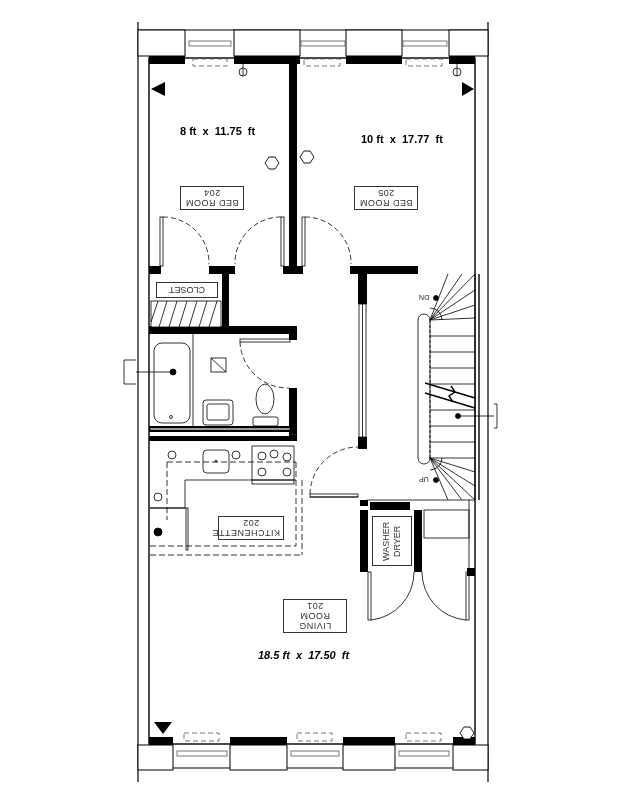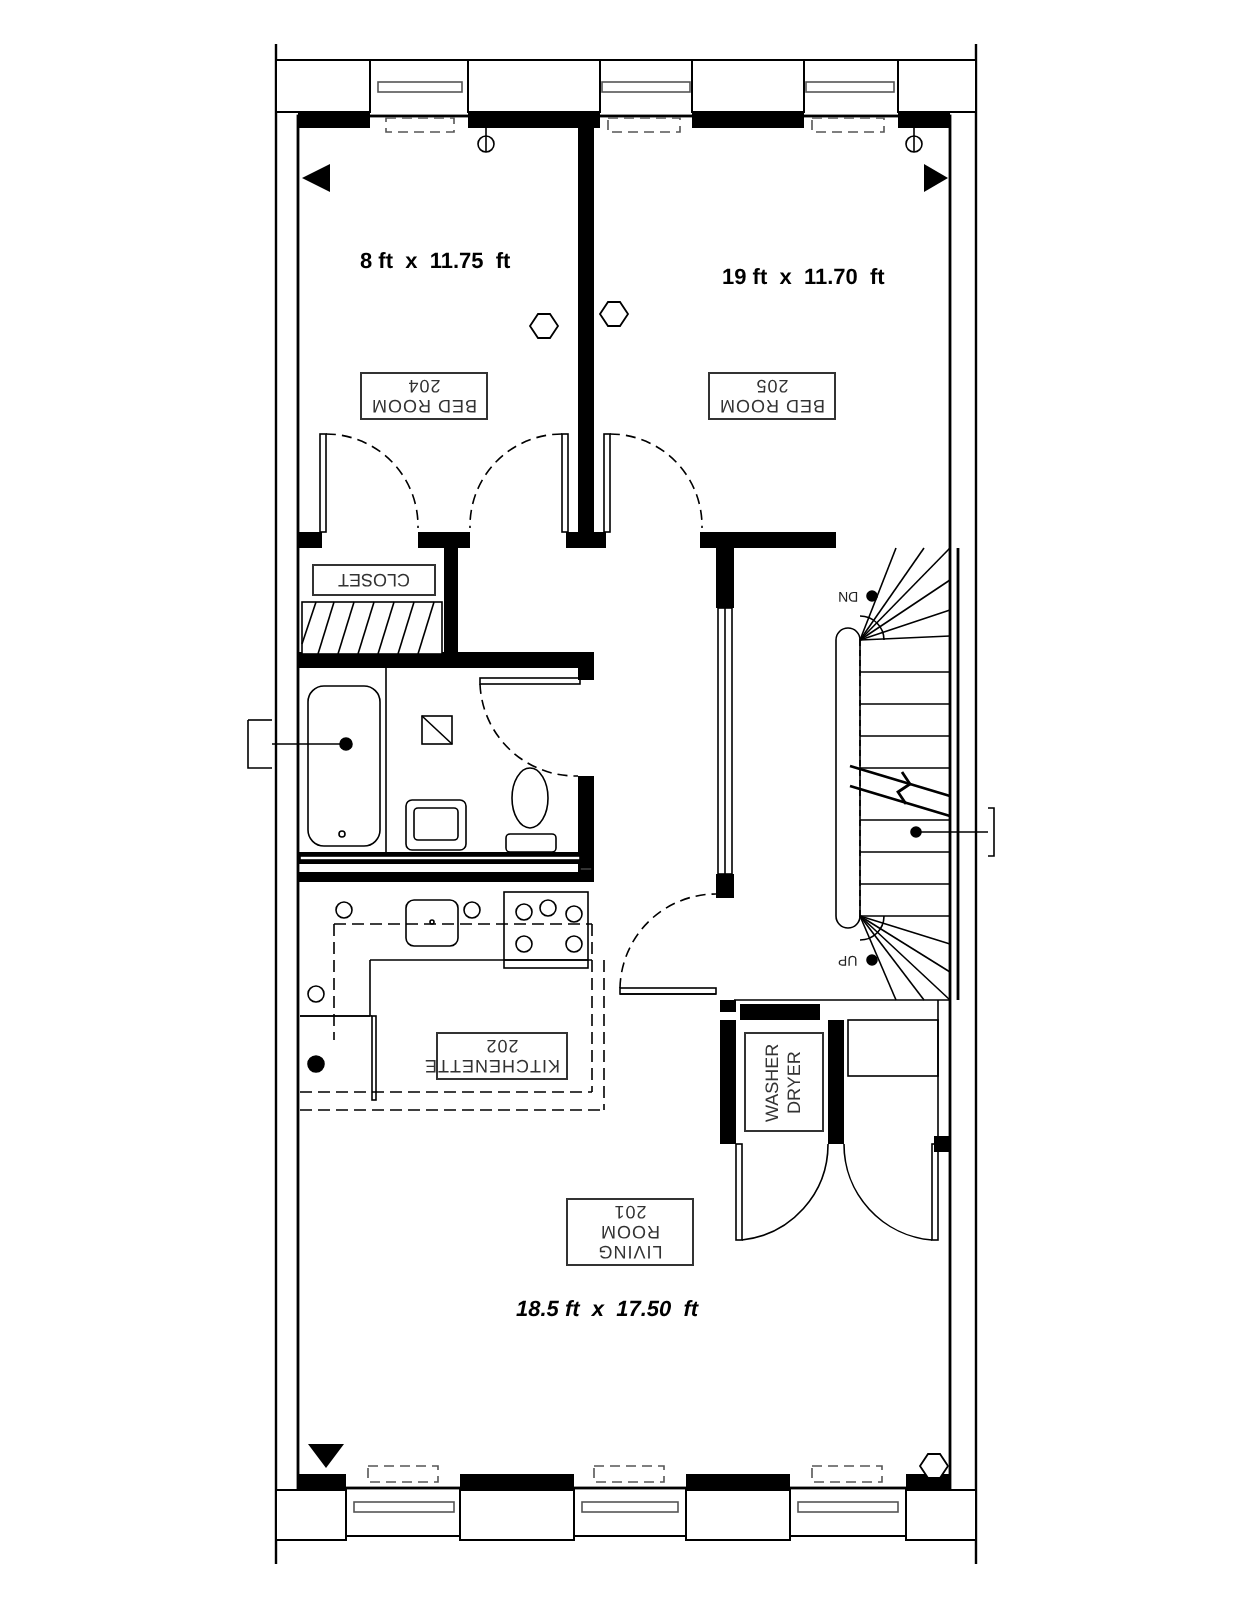--- a/index.html
+++ b/index.html
@@ -275,21 +275,21 @@
   </g>
 
   <g stroke="#000" fill="#fff" stroke-width="0.9">
     <polygon points="275,160 279,154 285,154 289,160 285,166 279,166" transform="translate(-10,3)"></polygon>
     <polygon points="300,157 304,151 310,151 314,157 310,163 304,163"></polygon>
     <polygon points="460,733 464,727 470,727 474,733 470,739 464,739"></polygon>
   </g>
 </svg>
 
 <div class="dim" style="left:180px;top:125px;">8 ft  x  11.75  ft</div>
-<div class="dim" style="left:361px;top:133px;">19 ft  x  11.70  ft</div>
+<div class="dim" style="left:361px;top:133px;">10 ft  x  17.77  ft</div>
 <div class="dim" style="left:258px;top:649px;font-style:italic;">18.5 ft  x  17.50  ft</div>
 
 <div class="tag" style="left:180px;top:186px;width:56px;">
   <span>BED ROOM</span>
   <span>204</span>
 </div>
 <div class="tag" style="left:354px;top:186px;width:56px;">
   <span>BED ROOM</span>
   <span>205</span>
 </div>

